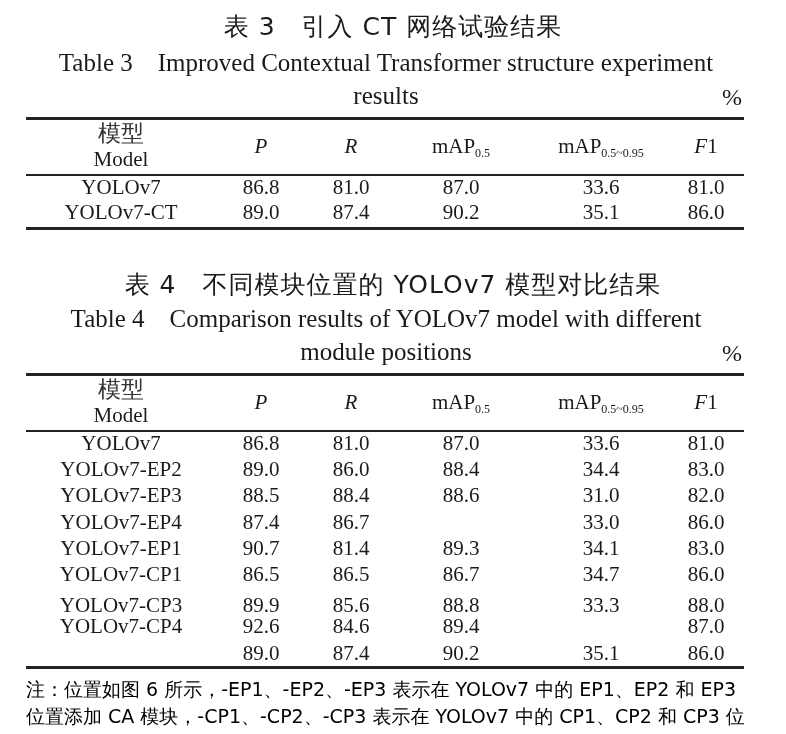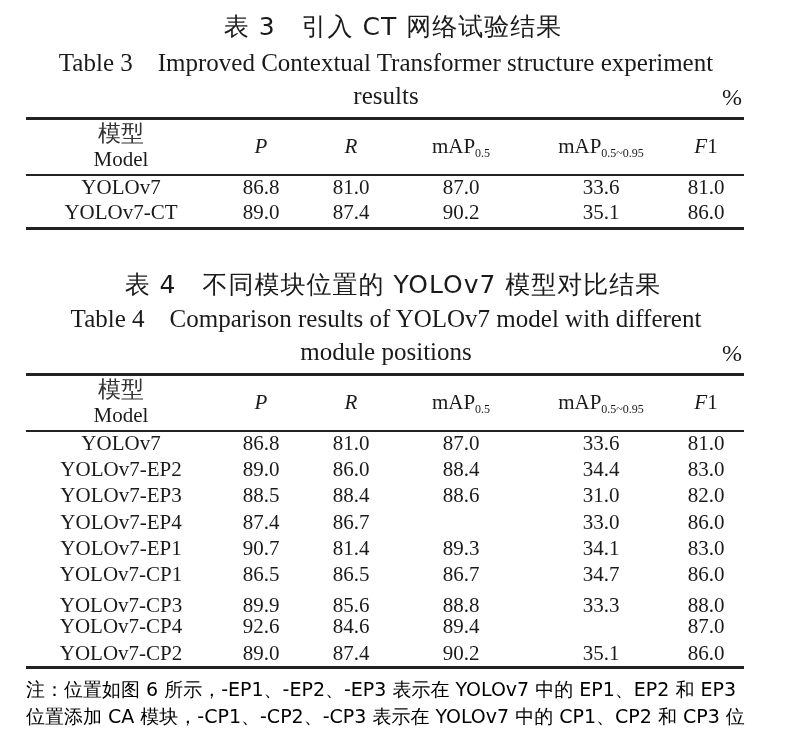--- a/index.html
+++ b/index.html
@@ -152,21 +152,20 @@
       <div class="cell c5">88.0</div>
     </div>
     <div class="row" style="top: 614.4px;">
       <div class="cell c0">YOLOv7-CP4</div>
       <div class="cell c1">92.6</div>
       <div class="cell c2">84.6</div>
       <div class="cell c3">89.4</div>
       <div class="cell c5">87.0</div>
     </div>
     <div class="row" style="top: 640.6px;">
-      <div class="cell c0">YOLOv7-CP2</div>
       <div class="cell c1">89.0</div>
       <div class="cell c2">87.4</div>
       <div class="cell c3">90.2</div>
       <div class="cell c4">35.1</div>
       <div class="cell c5">86.0</div>
     </div>
   </div>
 
 <div class="rule thick" style="top:666px;"></div>
 <div class="note">注：位置如图 6 所示，-EP1、-EP2、-EP3 表示在 YOLOv7 中的 EP1、EP2 和 EP3 位置添加 CA 模块，-CP1、-CP2、-CP3 表示在 YOLOv7 中的 CP1、CP2 和 CP3 位置添加 CT 模块</div>

